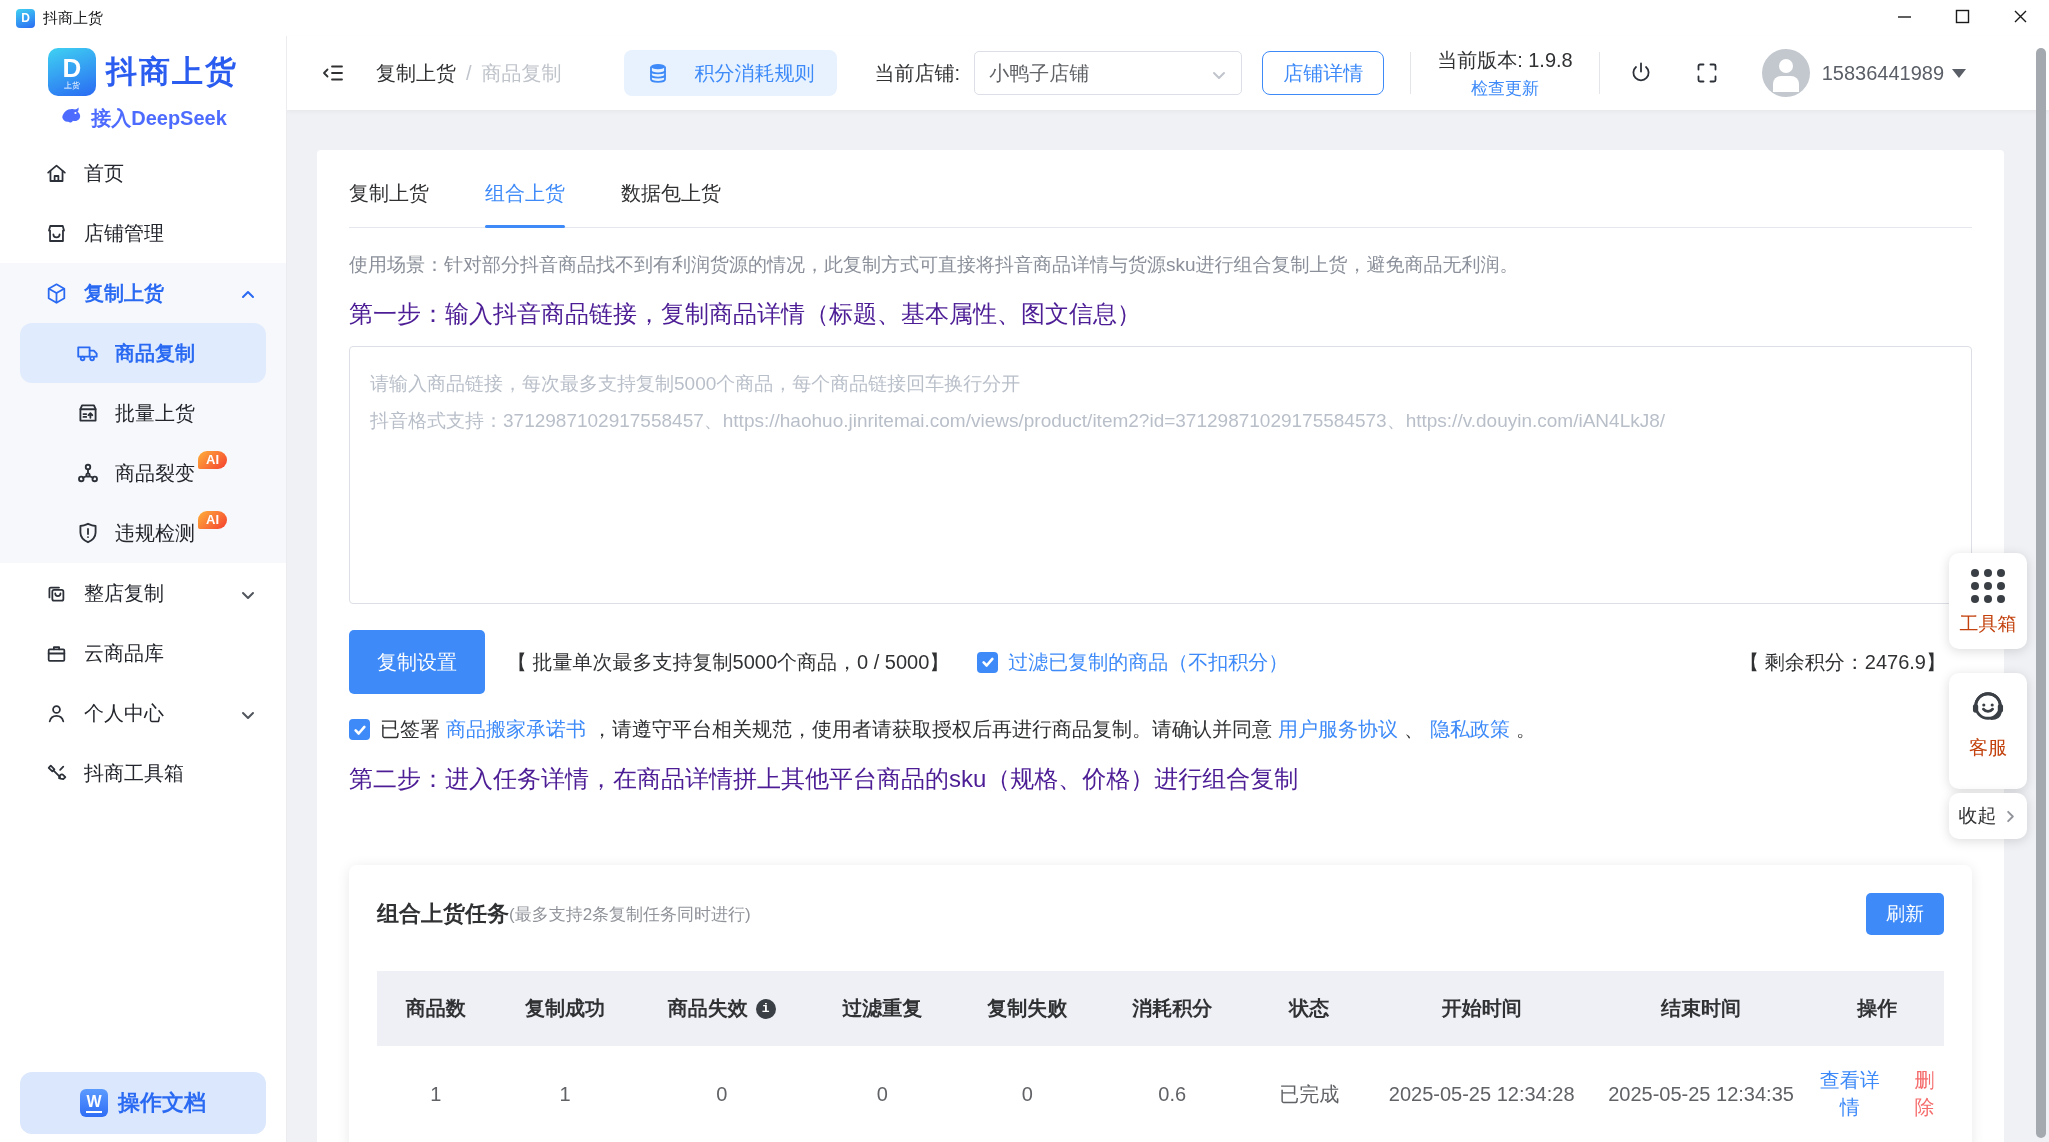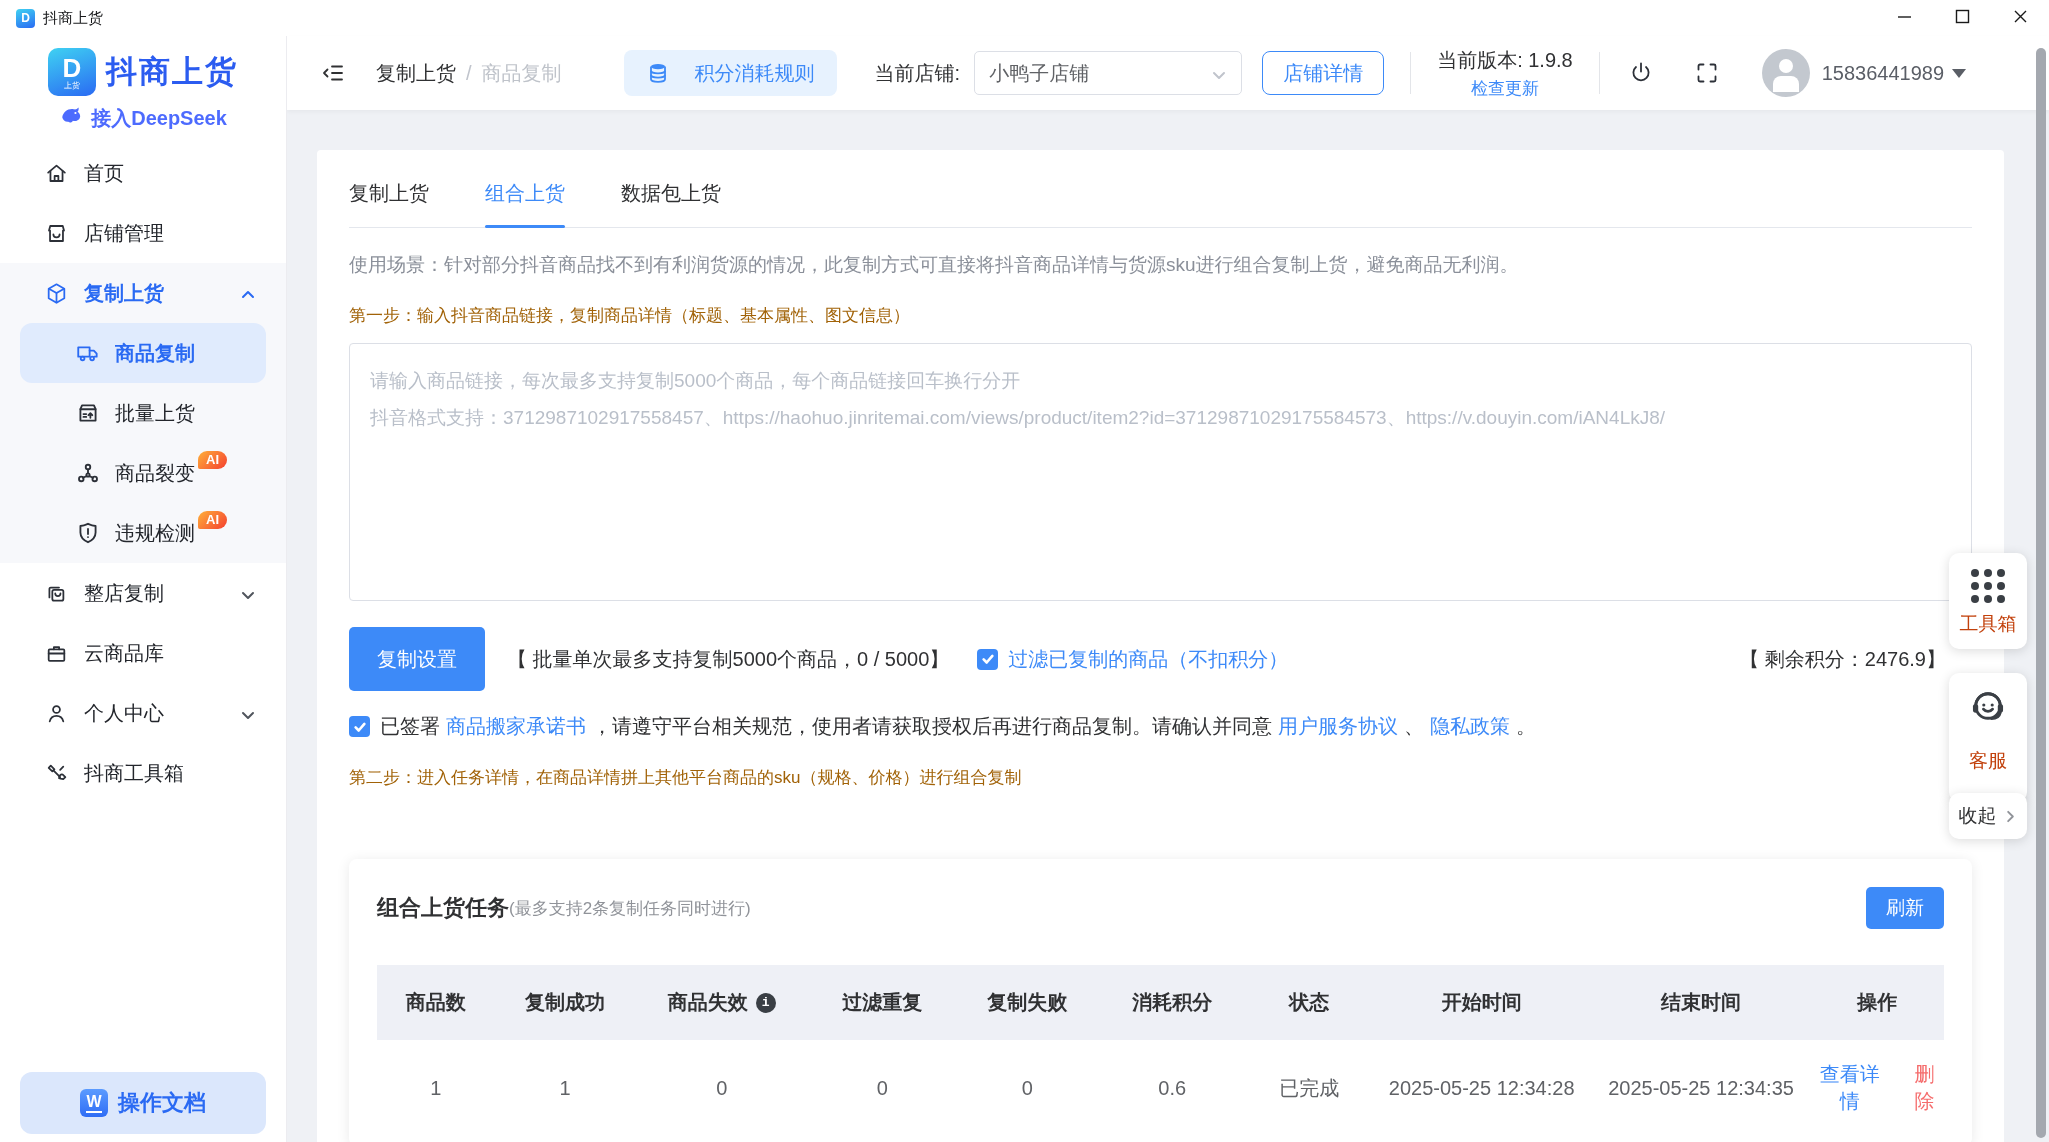--- a/index.html
+++ b/index.html
@@ -81,21 +81,21 @@
 
   .content { flex:1; background:#eff1f5; padding:40px 45px 0 30px; overflow:hidden; }
   .card { background:#fff; border-radius:4px; padding:30px 32px 40px; min-height:1100px; }
 
   .tabs { display:flex; gap:56px; border-bottom:1px solid #e4e7ed; }
   .tab { font-size:20px; color:#303133; padding-bottom:20px; position:relative; cursor:pointer; }
   .tab.active { color:#3d8af8; }
   .tab.active::after { content:""; position:absolute; left:0; right:0; bottom:-1px; height:3px; background:#3d8af8; border-radius:2px; }
 
   .usage-note { margin-top:24px; font-size:19px; color:#8a8f99; }
-  .step-text { margin-top:26px; font-size:17px; color:#a16207; }
+  .step-text { margin-top:20px; font-size:24px; color:#4c1d95; }
   .link-box { margin-top:16px; height:258px; border:1px solid #dcdfe6; border-radius:4px; padding:18px 20px; font-size:19px; color:#b9bfc9; line-height:37px; cursor:text; }
 
   .controls-row { margin-top:26px; display:flex; align-items:center; }
   .btn-primary { background:#3d8af8; color:#fff; border:none; border-radius:5px; cursor:pointer; font-family:inherit; }
   .copy-settings { height:64px; padding:0 28px; font-size:20px; }
   .batch-hint { margin-left:22px; font-size:20px; color:#303133; }
   .checkbox { width:21px; height:21px; background:#3d8af8; border-radius:4px; display:inline-flex; align-items:center; justify-content:center; flex:none; cursor:pointer; }
   .checkbox svg { width:14px; height:14px; fill:none; stroke:#fff; stroke-width:3; stroke-linecap:round; stroke-linejoin:round; }
   .filter-wrap { margin-left:28px; display:flex; align-items:center; cursor:pointer; }
   .filter-label { margin-left:10px; font-size:20px; color:#3d8af8; }
@@ -119,21 +119,21 @@
   .info-ico { width:20px; height:20px; border-radius:50%; background:#3a3f45; color:#fff; font-size:13px; font-weight:bold; display:inline-flex; align-items:center; justify-content:center; font-style:normal; cursor:pointer; }
   .c-green { color:#67c23a; }
   .c-red { color:#f56c6c; }
   .cell-actions { display:inline-flex; gap:16px; }
   .act-view { color:#3d8af8; cursor:pointer; }
   .act-del { color:#f56c6c; cursor:pointer; }
 
   
   .float-card { position:absolute; right:22px; width:78px; background:#fff; border-radius:10px; box-shadow:0 2px 12px rgba(0,0,0,.14); display:flex; flex-direction:column; align-items:center; z-index:5; cursor:pointer; }
   .float-toolbox { top:553px; padding:16px 0 12px; }
-  .float-service { top:673px; padding:12px 0 28px;gap:13px; }
+  .float-service { top:673px; padding:12px 0 28px; }
   .float-collapse { top:793px; height:46px; flex-direction:row; justify-content:center; gap:6px; }
   .float-label { font-size:19px; color:#c2410c; margin-top:8px; }
   .dots-grid { display:grid; grid-template-columns:repeat(3,8px); grid-template-rows:repeat(3,8px); gap:5px; }
   .dots-grid span { width:8px; height:8px; border-radius:50%; background:#3a3f45; }
   .service-ico { width:42px; height:42px; color:#3a3f45; }
   .service-ico svg { width:100%; height:100%; fill:none; stroke:currentColor; stroke-width:1.6; stroke-linecap:round; stroke-linejoin:round; }
   .collapse-chev { width:15px; height:15px; color:#909399; }
   .collapse-chev svg { width:100%; height:100%; fill:none; stroke:currentColor; stroke-width:2; stroke-linecap:round; stroke-linejoin:round; }
   .collapse-label { font-size:19px; color:#303133; }
 

